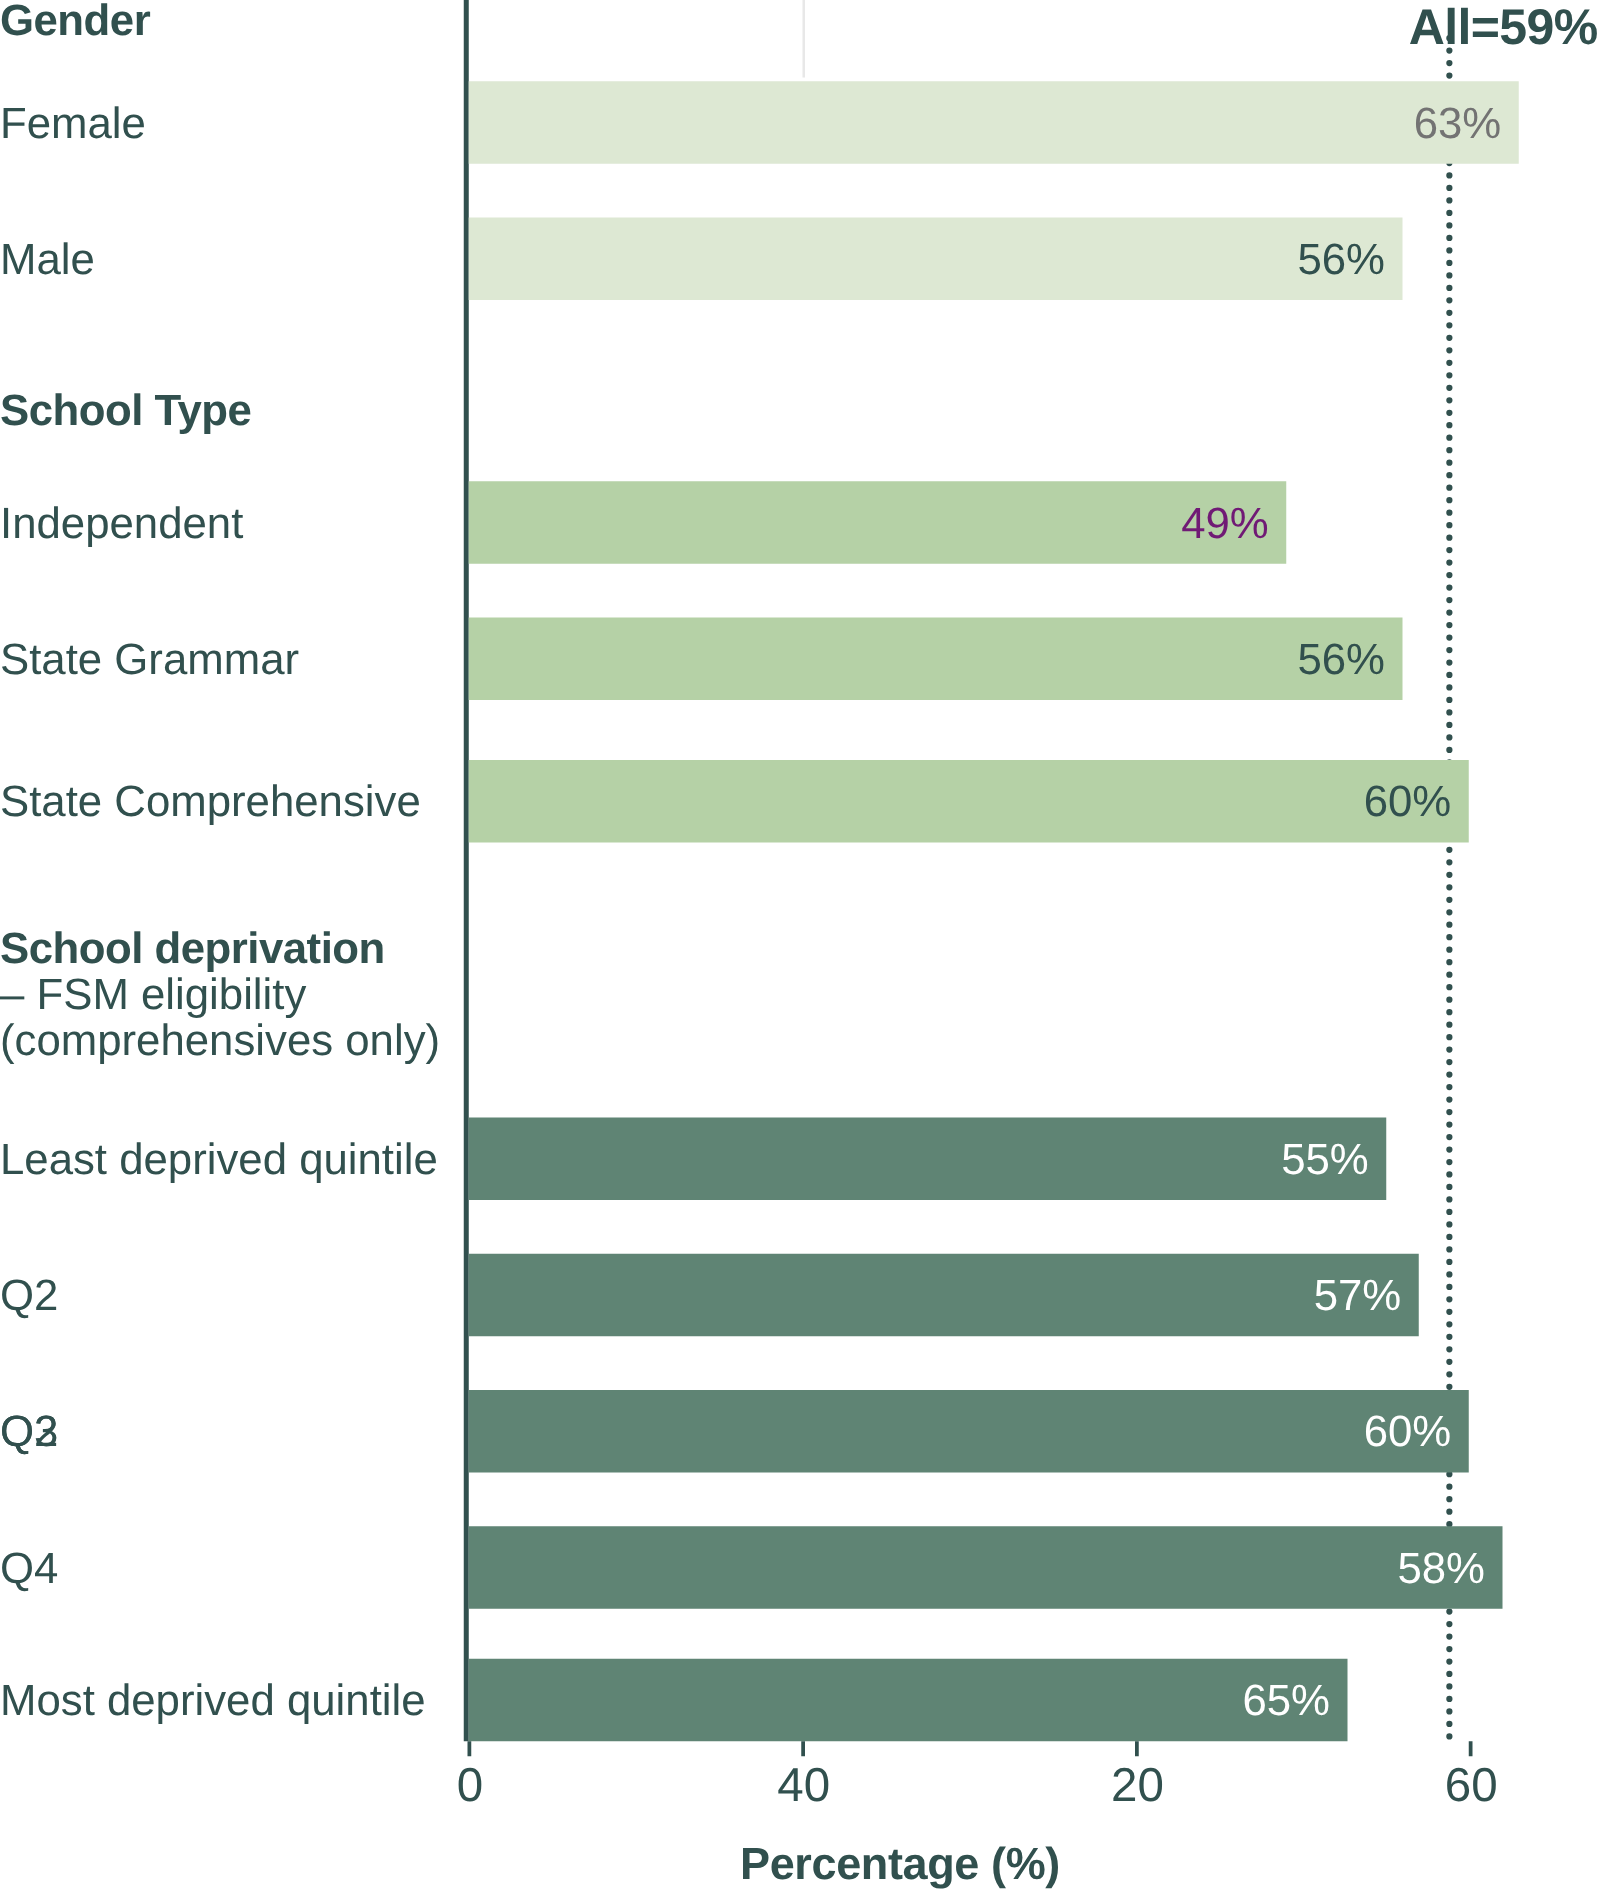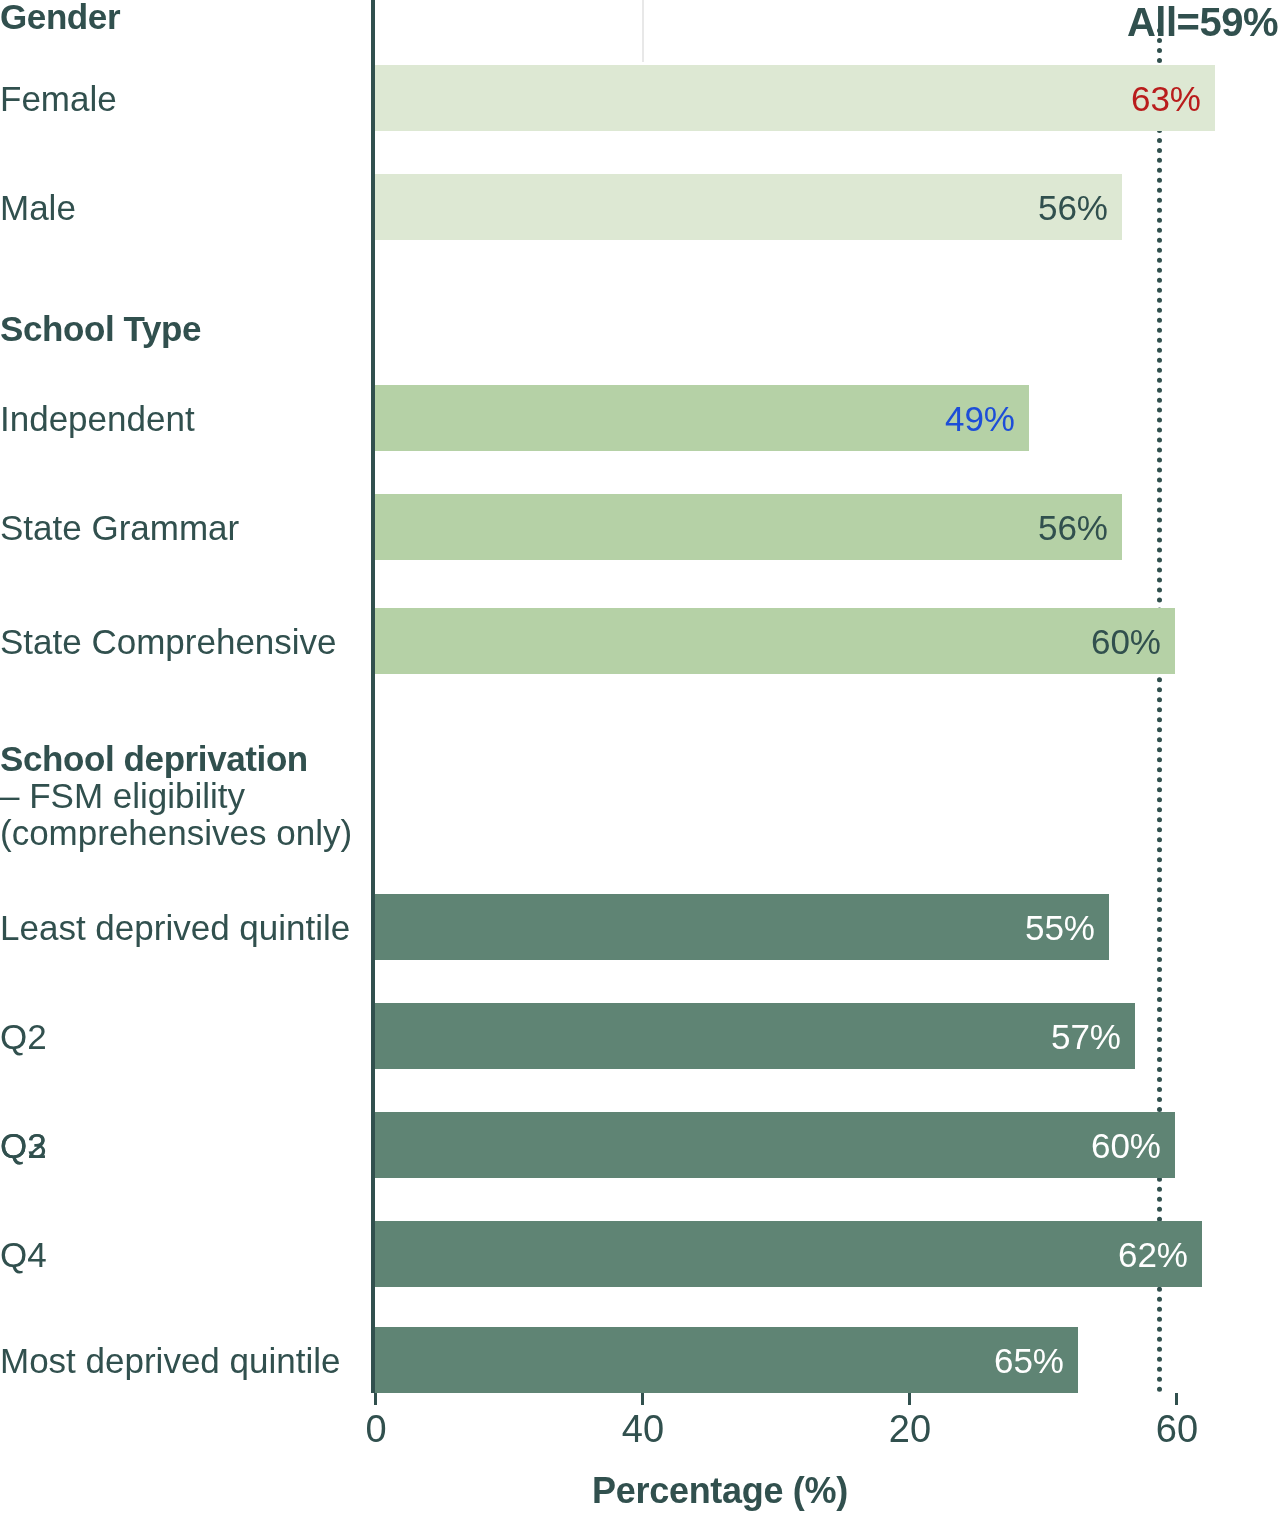--- a/index.html
+++ b/index.html
@@ -170,39 +170,39 @@
     <div class="ref-line" style="left:1157px;"></div>
     <div class="ref-label" style="left:1278px;">All=59%</div>
 
     <div class="row" style="top:0px;height:44px;">
       <div class="cat-label header" style="top:-2px;">Gender</div>
     </div>
 
     <div class="row" style="top:65px;height:76px;">
       <div class="cat-label" style="top:15px;">Female</div>
       <div class="bar" style="top:0px;height:66px;width:840px;background:#dde8d3;">
-        <span class="val" style="color:#b91c1c;margin-left:32px;">63%</span>
+        <span class="val" style="color:#737373;margin-left:32px;">63%</span>
       </div>
     </div>
 
     <div class="row" style="top:174px;height:66px;">
       <div class="cat-label" style="top:15px;">Male</div>
       <div class="bar" style="top:0px;height:66px;width:747px;background:#dde8d3;">
         <span class="val" style="color:#31504e;">56%</span>
       </div>
     </div>
 
     <div class="row" style="top:310px;height:44px;">
       <div class="cat-label header" style="top:0px;">School Type</div>
     </div>
 
     <div class="row" style="top:385px;height:66px;">
       <div class="cat-label" style="top:15px;">Independent</div>
       <div class="bar" style="top:0px;height:66px;width:654px;background:#b5d1a6;">
-        <span class="val" style="color:#1d4ed8;">49%</span>
+        <span class="val" style="color:#701a75;">49%</span>
       </div>
     </div>
 
     <div class="row" style="top:494px;height:66px;">
       <div class="cat-label" style="top:15px;">State Grammar</div>
       <div class="bar" style="top:0px;height:66px;width:747px;background:#b5d1a6;">
         <span class="val" style="color:#31504e;">56%</span>
       </div>
     </div>
 
@@ -241,21 +241,21 @@
         <span class="stack-b">Q2</span>
       </div>
       <div class="bar" style="top:0px;height:66px;width:800px;background:#5f8474;">
         <span class="val" style="color:#ffffff;">60%</span>
       </div>
     </div>
 
     <div class="row" style="top:1221px;height:66px;">
       <div class="cat-label" style="top:15px;">Q4</div>
       <div class="bar" style="top:0px;height:66px;width:827px;background:#5f8474;">
-        <span class="val" style="color:#ffffff;">62%</span>
+        <span class="val" style="color:#ffffff;">58%</span>
       </div>
     </div>
 
     <div class="row" style="top:1327px;height:66px;">
       <div class="cat-label" style="top:15px;">Most deprived quintile</div>
       <div class="bar" style="top:0px;height:66px;width:703px;background:#5f8474;">
         <span class="val" style="color:#ffffff;">65%</span>
       </div>
     </div>
 

